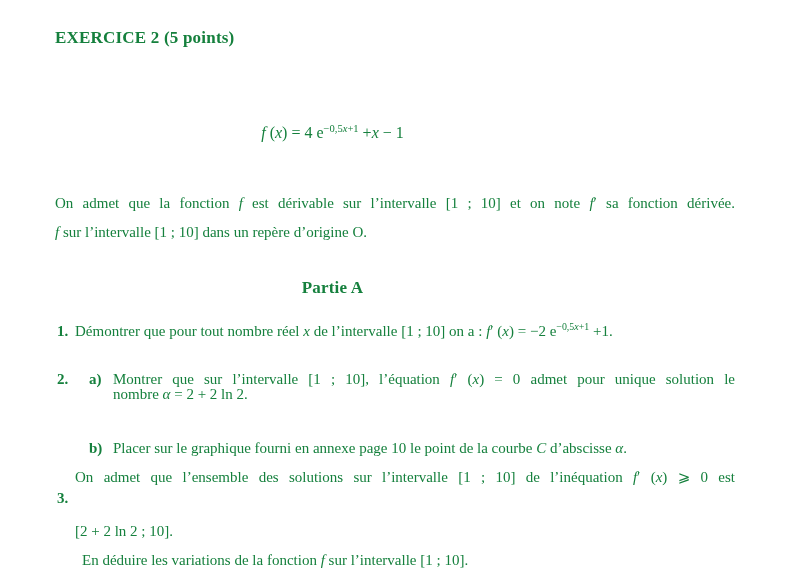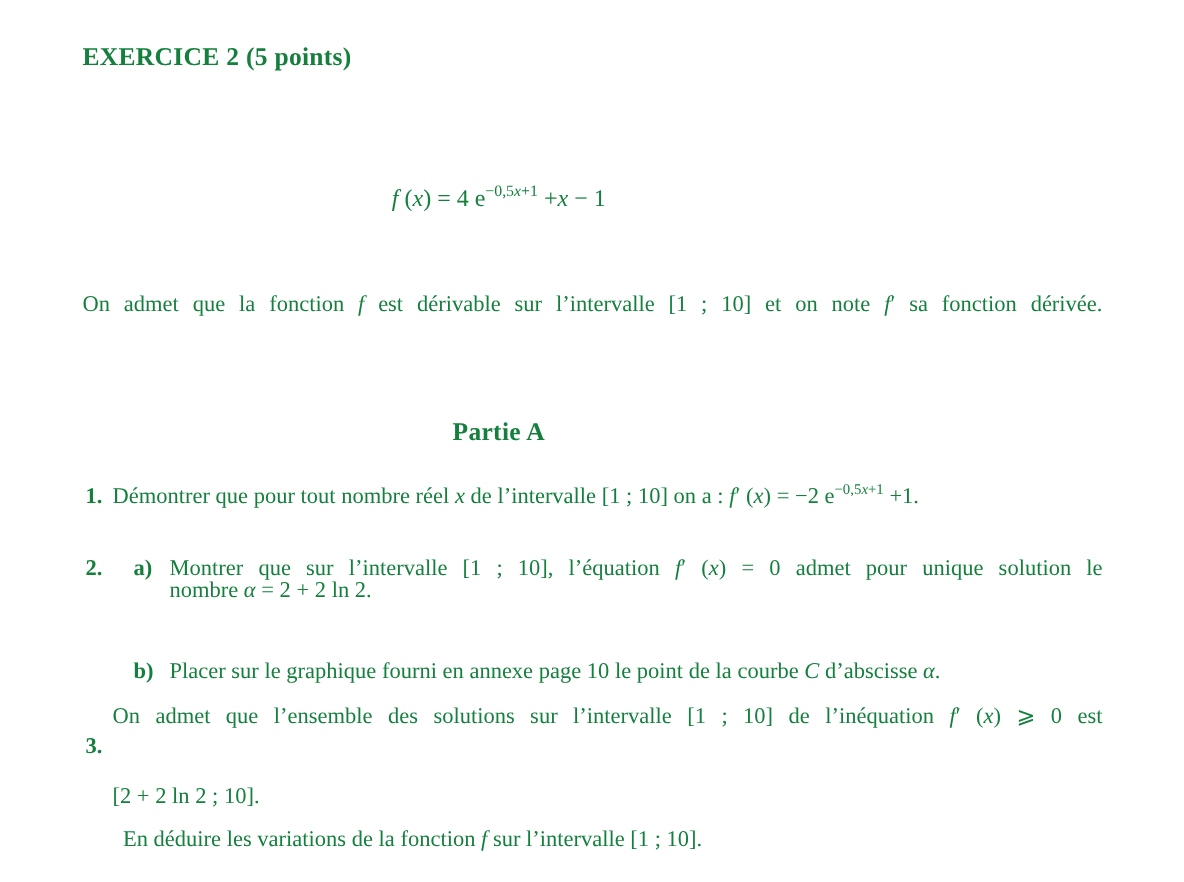--- a/index.html
+++ b/index.html
@@ -27,20 +27,21 @@
 <body>
 
 <div class="page">
 
   <div class="abs heading nowrap" style="left:55px; top:28px;">EXERCICE 2 (5 points)</div>
 
 
   <div class="abs formula center-full nowrap" style="top:124px;"><i>f</i> (<i>x</i>) = 4 e<sup>−0,5<i>x</i>+1</sup> +<i>x</i> − 1</div>
 
   <div class="abs just" style="left:55px; top:163px; width:680px;margin-top:32px;">On admet que la fonction <i>f</i> est dérivable sur l’intervalle [1 ; 10] et on note <i>f</i>′ sa fonction dérivée.</div>
+  <div class="abs nowrap" style="left:55px; top:224px;"><i>f</i> sur l’intervalle [1 ; 10] dans un repère d’origine O.</div>
 
   <div class="abs heading center-full" style="top:278px;">Partie A</div>
 
   <div class="abs bold nowrap" style="left:57px; top:323px;">1.</div>
   <div class="abs nowrap" style="left:75px; top:323px;">Démontrer que pour tout nombre réel <i>x</i> de l’intervalle [1 ; 10] on a : <i>f</i>′ (<i>x</i>) = −2 e<sup>−0,5<i>x</i>+1</sup> +1.</div>
 
   <div class="abs bold nowrap" style="left:57px; top:371px;">2.</div>
   <div class="abs bold nowrap" style="left:89px; top:371px;">a)</div>
   <div class="abs just" style="left:113px; top:371px; width:622px;">Montrer que sur l’intervalle [1 ; 10], l’équation <i>f</i>′ (<i>x</i>) = 0 admet pour unique solution le</div>
   <div class="abs nowrap" style="left:113px; top:386px;">nombre <i>α</i> = 2 + 2 ln 2.</div>

